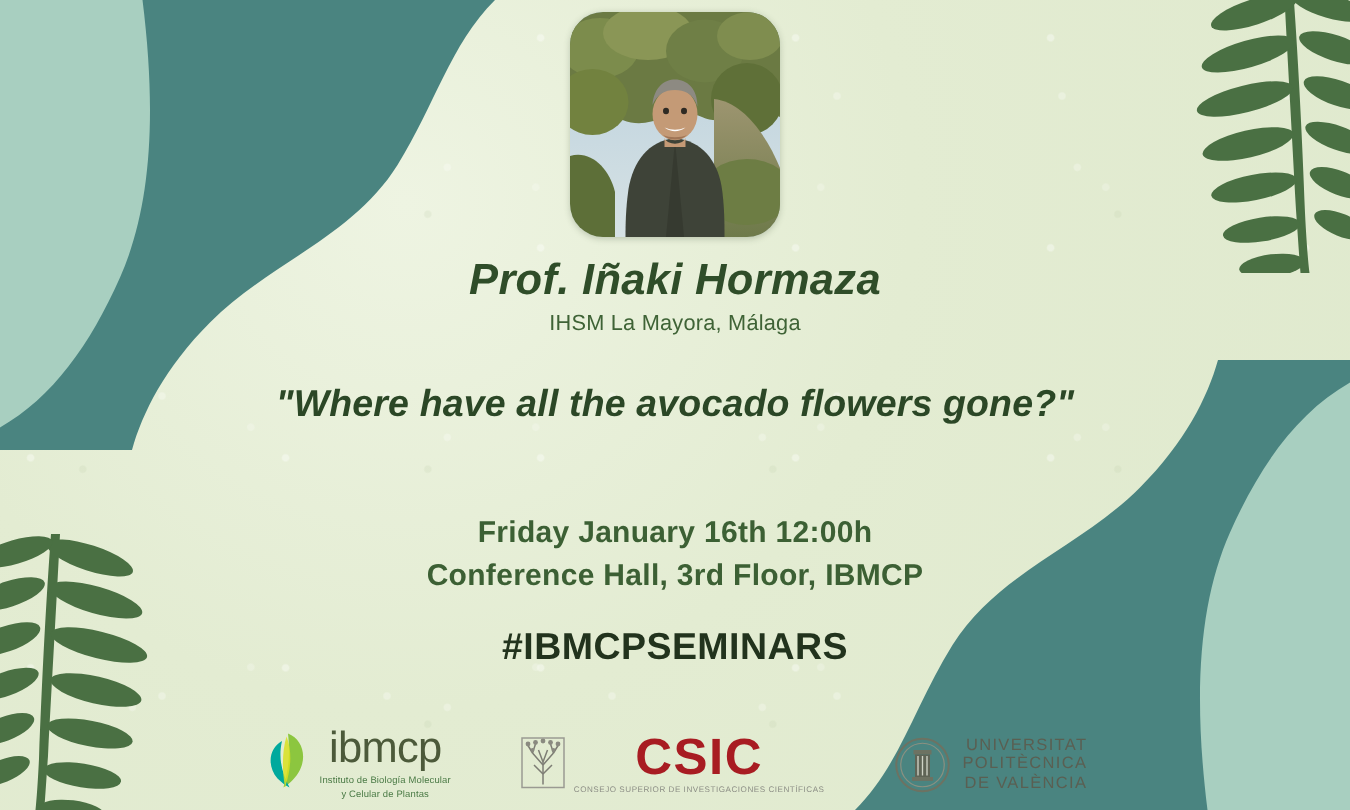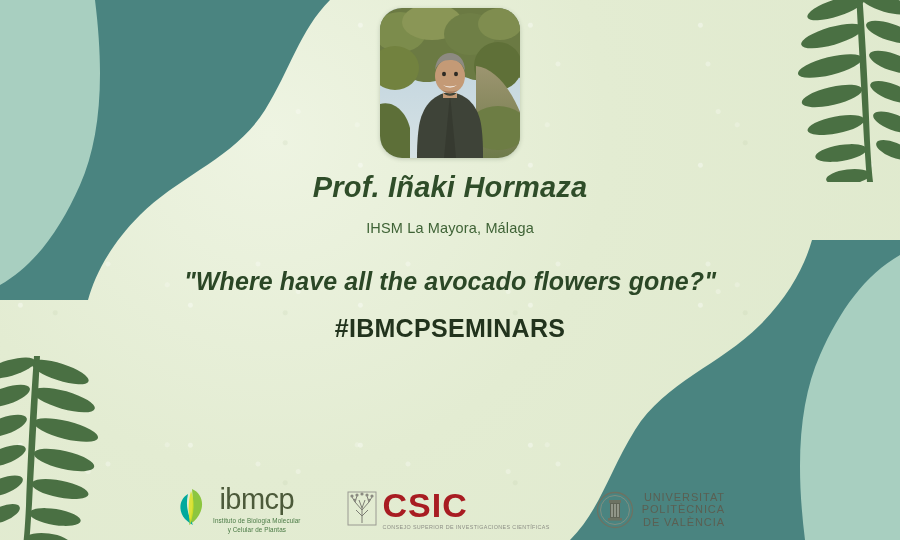--- a/index.html
+++ b/index.html
@@ -40,21 +40,21 @@
   .photo{position:absolute;inset:0;}
 
   .content{
     position:absolute;left:0;right:0;top:172px;text-align:center;
   }
   .speaker{
     font-size:29px;font-weight:bold;font-style:italic;
     color:#2f4d29;letter-spacing:.2px;line-height:1.1;margin:0;
   }
   .affiliation{
-    font-size:14.5px;color:#3f6336;margin-top:16px;letter-spacing:.15px;
+    font-size:14.5px;color:#3f6336;margin-top:4px;letter-spacing:.15px;
   }
   .talk-title{
     font-size:25px;font-weight:bold;font-style:italic;
     color:#2b4726;margin-top:31px;letter-spacing:.1px;
   }
   .event{
     margin-top:57px;font-size:20px;color:#3c6034;line-height:1.45;
     font-weight:600;letter-spacing:.2px;
   }
   .hashtag{
@@ -74,21 +74,21 @@
   .ibmcp-word{
     font-size:29px;color:#4c5a3a;letter-spacing:-.5px;line-height:1;
     font-weight:500;
   }
   .ibmcp-sub{
     font-size:6.3px;color:#4a7a45;line-height:1.35;text-align:center;
     margin-top:3px;letter-spacing:.1px;
   }
 
   
-  .csic{gap:6px;align-items:flex-end;}
+  .csic{gap:6px;align-items:flex-end;text-align:center;}
   .csic-txt{display:flex;flex-direction:column;}
   .csic-word{
     font-size:34px;font-weight:bold;color:#a81c22;line-height:.92;
     letter-spacing:1px;
   }
   .csic-sub{
     font-size:5.4px;color:#8d8f86;letter-spacing:.35px;margin-top:2px;
   }
 
   
@@ -186,20 +186,24 @@
       <path d="M63,77 Q70,82 77,77 Q70,80 63,77 Z" fill="#fefefe"></path>
       <path d="M62,82 C66,86 74,86 78,82 C74,84 66,84 62,82 Z" fill="#a07556"></path>
       <path d="M63,84 C65,89 75,89 77,84 L77,90 L63,90 Z" fill="#c49a76"></path>
     </svg>
   </div>
 
   <div class="content">
     <div class="speaker">Prof. Iñaki Hormaza</div>
     <div class="affiliation">IHSM La Mayora, Málaga</div>
     <div class="talk-title">"Where have all the avocado flowers gone?"</div>
+    <div class="event">
+      <div>Friday January 16th 12:00h</div>
+      <div>Conference Hall, 3rd Floor, IBMCP</div>
+    </div>
     <div class="hashtag">#IBMCPSEMINARS</div>
   </div>
 
   <div class="logos">
 
     <div class="logo ibmcp">
       <svg width="34" height="42" viewBox="0 0 34 42">
         <path d="M17,4 C27,8 30,20 24,30 C21,35 17,38 14,40 C16,32 19,22 17,4 Z" fill="#8cc63f"></path>
         <path d="M13,9 C4,14 3,26 10,34 C13,37 16,39 18,40 C14,32 10,22 13,9 Z" fill="#00a99d"></path>
         <path d="M16,6 C20,16 19,28 15,40 C13,28 13,16 16,6 Z" fill="#d9e021" opacity=".85"></path>

